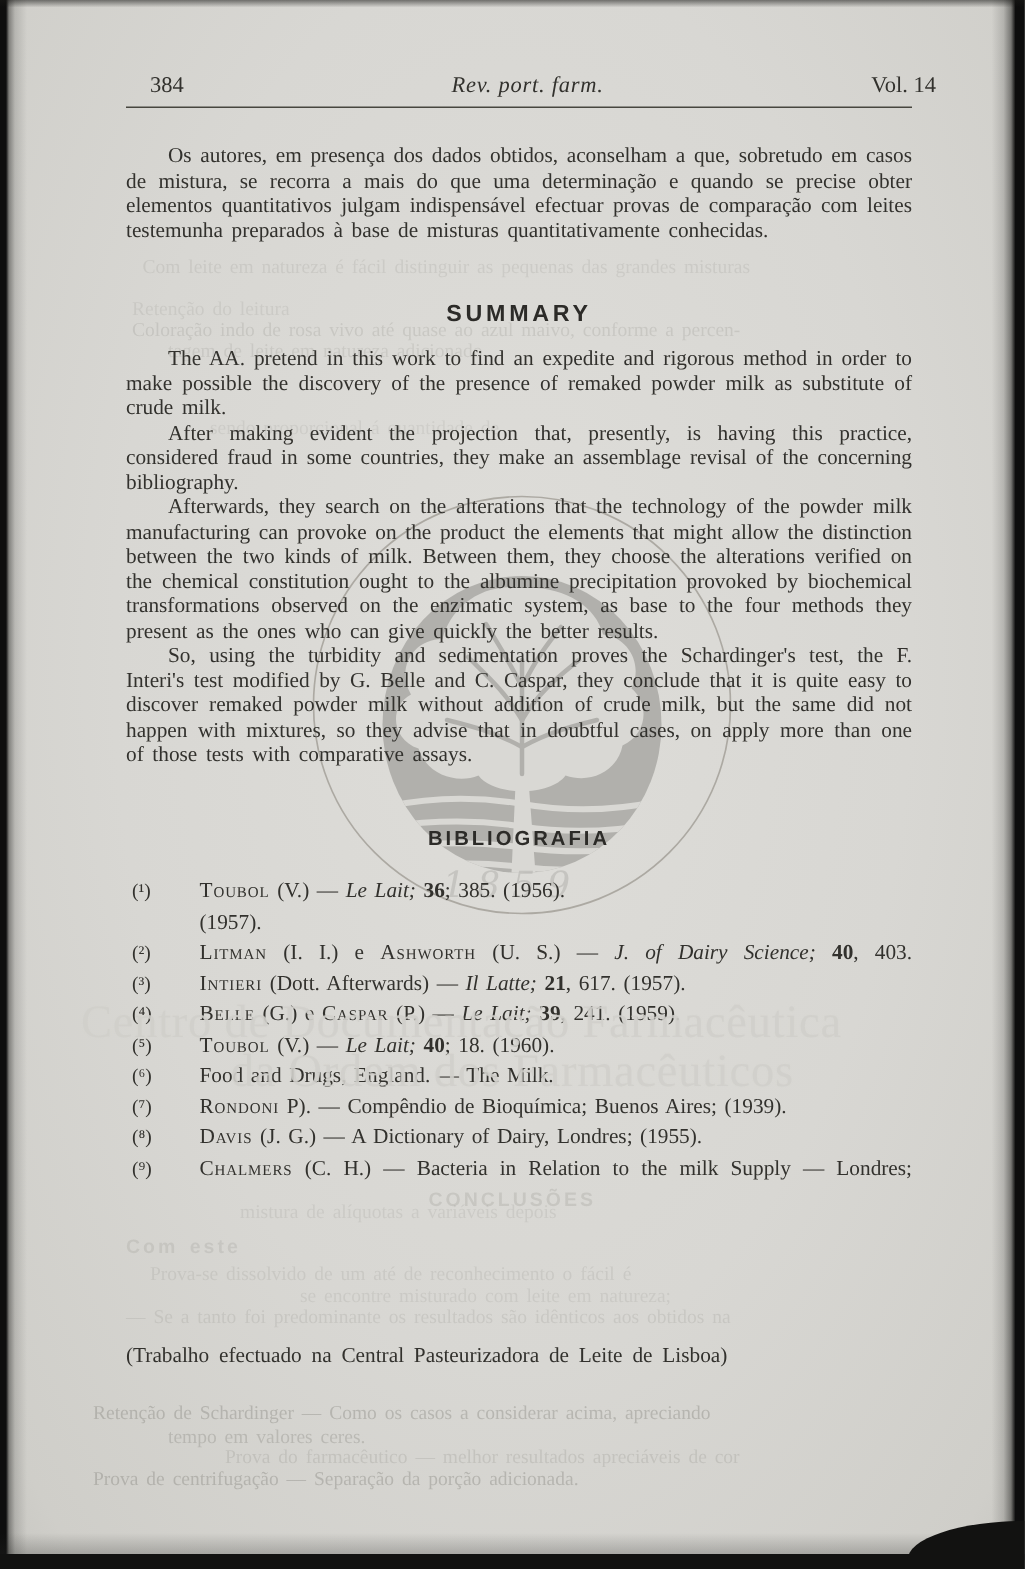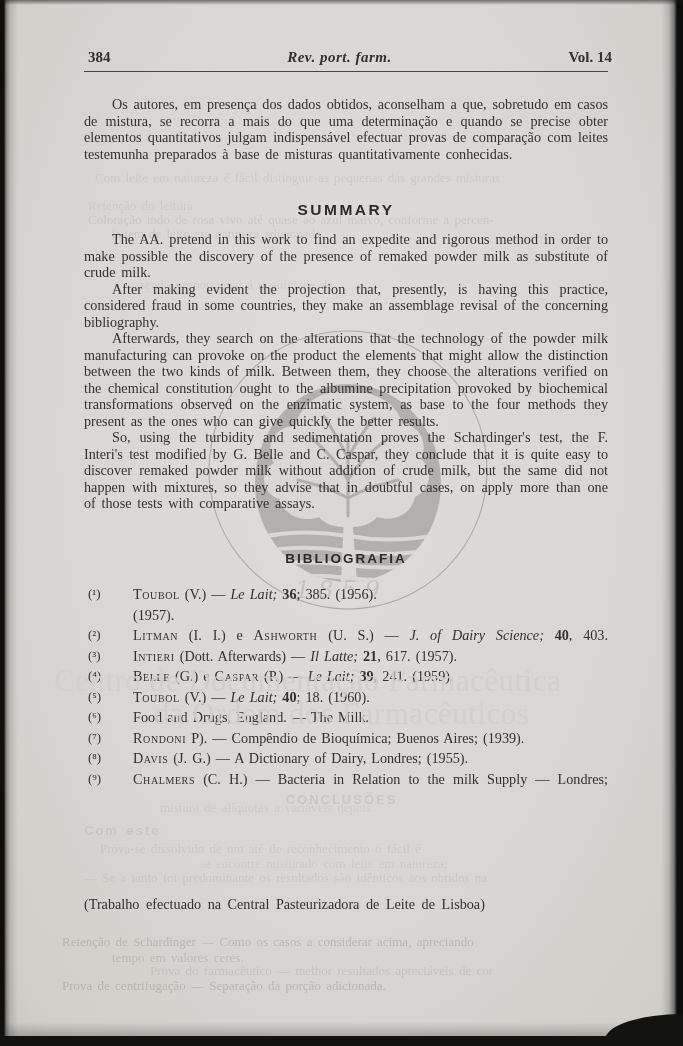--- a/index.html
+++ b/index.html
@@ -16,21 +16,21 @@
     background:linear-gradient(to left,#0d0d0d 0 6px,rgba(30,30,28,.5) 9px,rgba(60,60,58,.2) 14px,transparent 22px);}
   .edge-top{position:absolute;left:0;top:0;right:0;height:5px;z-index:9;
     background:linear-gradient(to bottom,rgba(25,25,23,.55),transparent);}
   .edge-bottom{position:absolute;left:0;right:0;top:1036px;height:10px;background:#121211;z-index:10;}
   .edge-bottom-shade{position:absolute;left:0;right:0;top:1022px;height:14px;z-index:9;
     background:linear-gradient(to bottom,transparent,rgba(40,40,38,.25));}
   .page-curl{position:absolute;right:0;bottom:6px;width:78px;height:26px;background:#121211;z-index:10;
     border-top-left-radius:100% 100%;}
   
   .content{position:absolute;left:84px;top:0;width:524px;z-index:4;}
-  .header-row{position:absolute;top:49px;left:4px;width:524px;display:flex;justify-content:space-between;align-items:flex-start;font-size:15px;font-weight:bold;}
+  .header-row{position:absolute;top:49px;left:16px;width:524px;display:flex;justify-content:space-between;align-items:flex-start;font-size:15px;}
   .journal-title{font-style:italic;letter-spacing:.5px;}
   .header-rule{position:absolute;top:71px;left:0;width:524px;height:1px;background:#47463f;}
   
   .para{position:absolute;left:0;width:524px;font-size:14.2px;line-height:16.5px;text-align:justify;word-spacing:2.2px;}
   .para p{margin:0;text-indent:28px;}
   .intro{top:96px;}
   .summary-block{top:231px;}
   .sec-title{position:absolute;left:0;width:524px;text-align:center;font-family:"Liberation Sans",sans-serif;font-weight:bold;color:#2c2b28;}
   .summary-title{top:201px;font-size:15.5px;letter-spacing:2.5px;}
   .biblio-title{top:551px;font-size:13.5px;letter-spacing:2px;}

